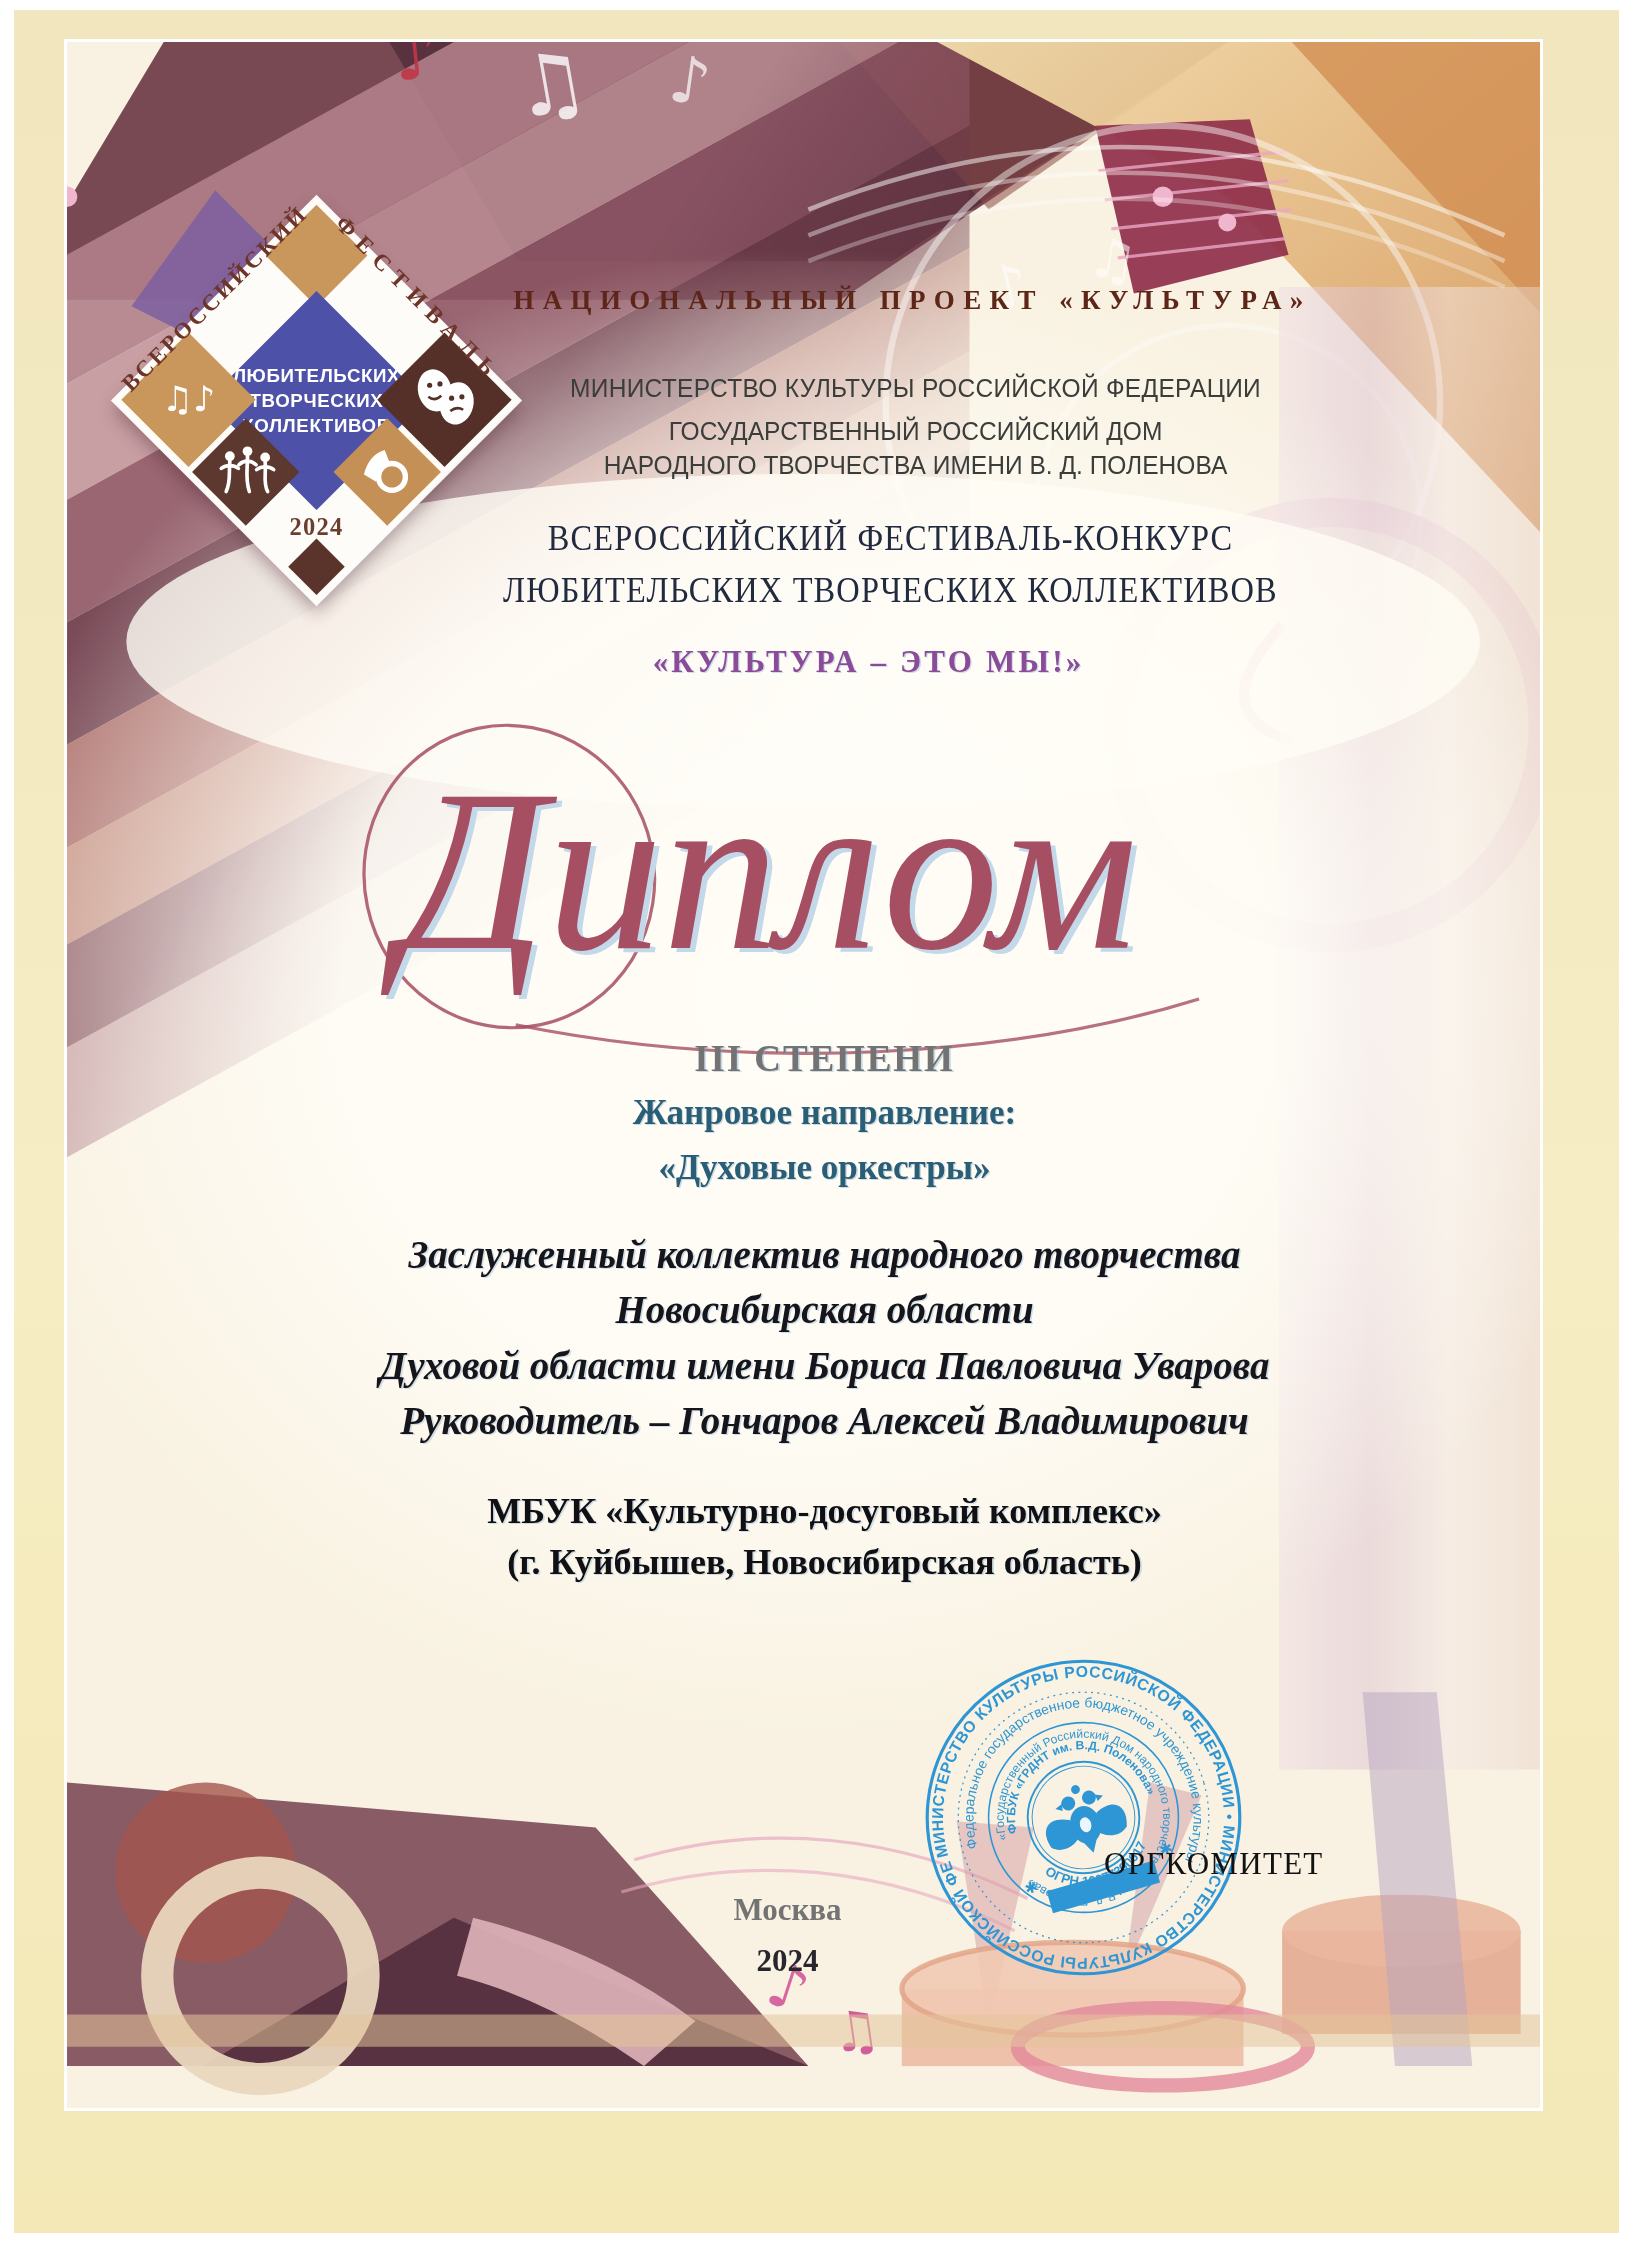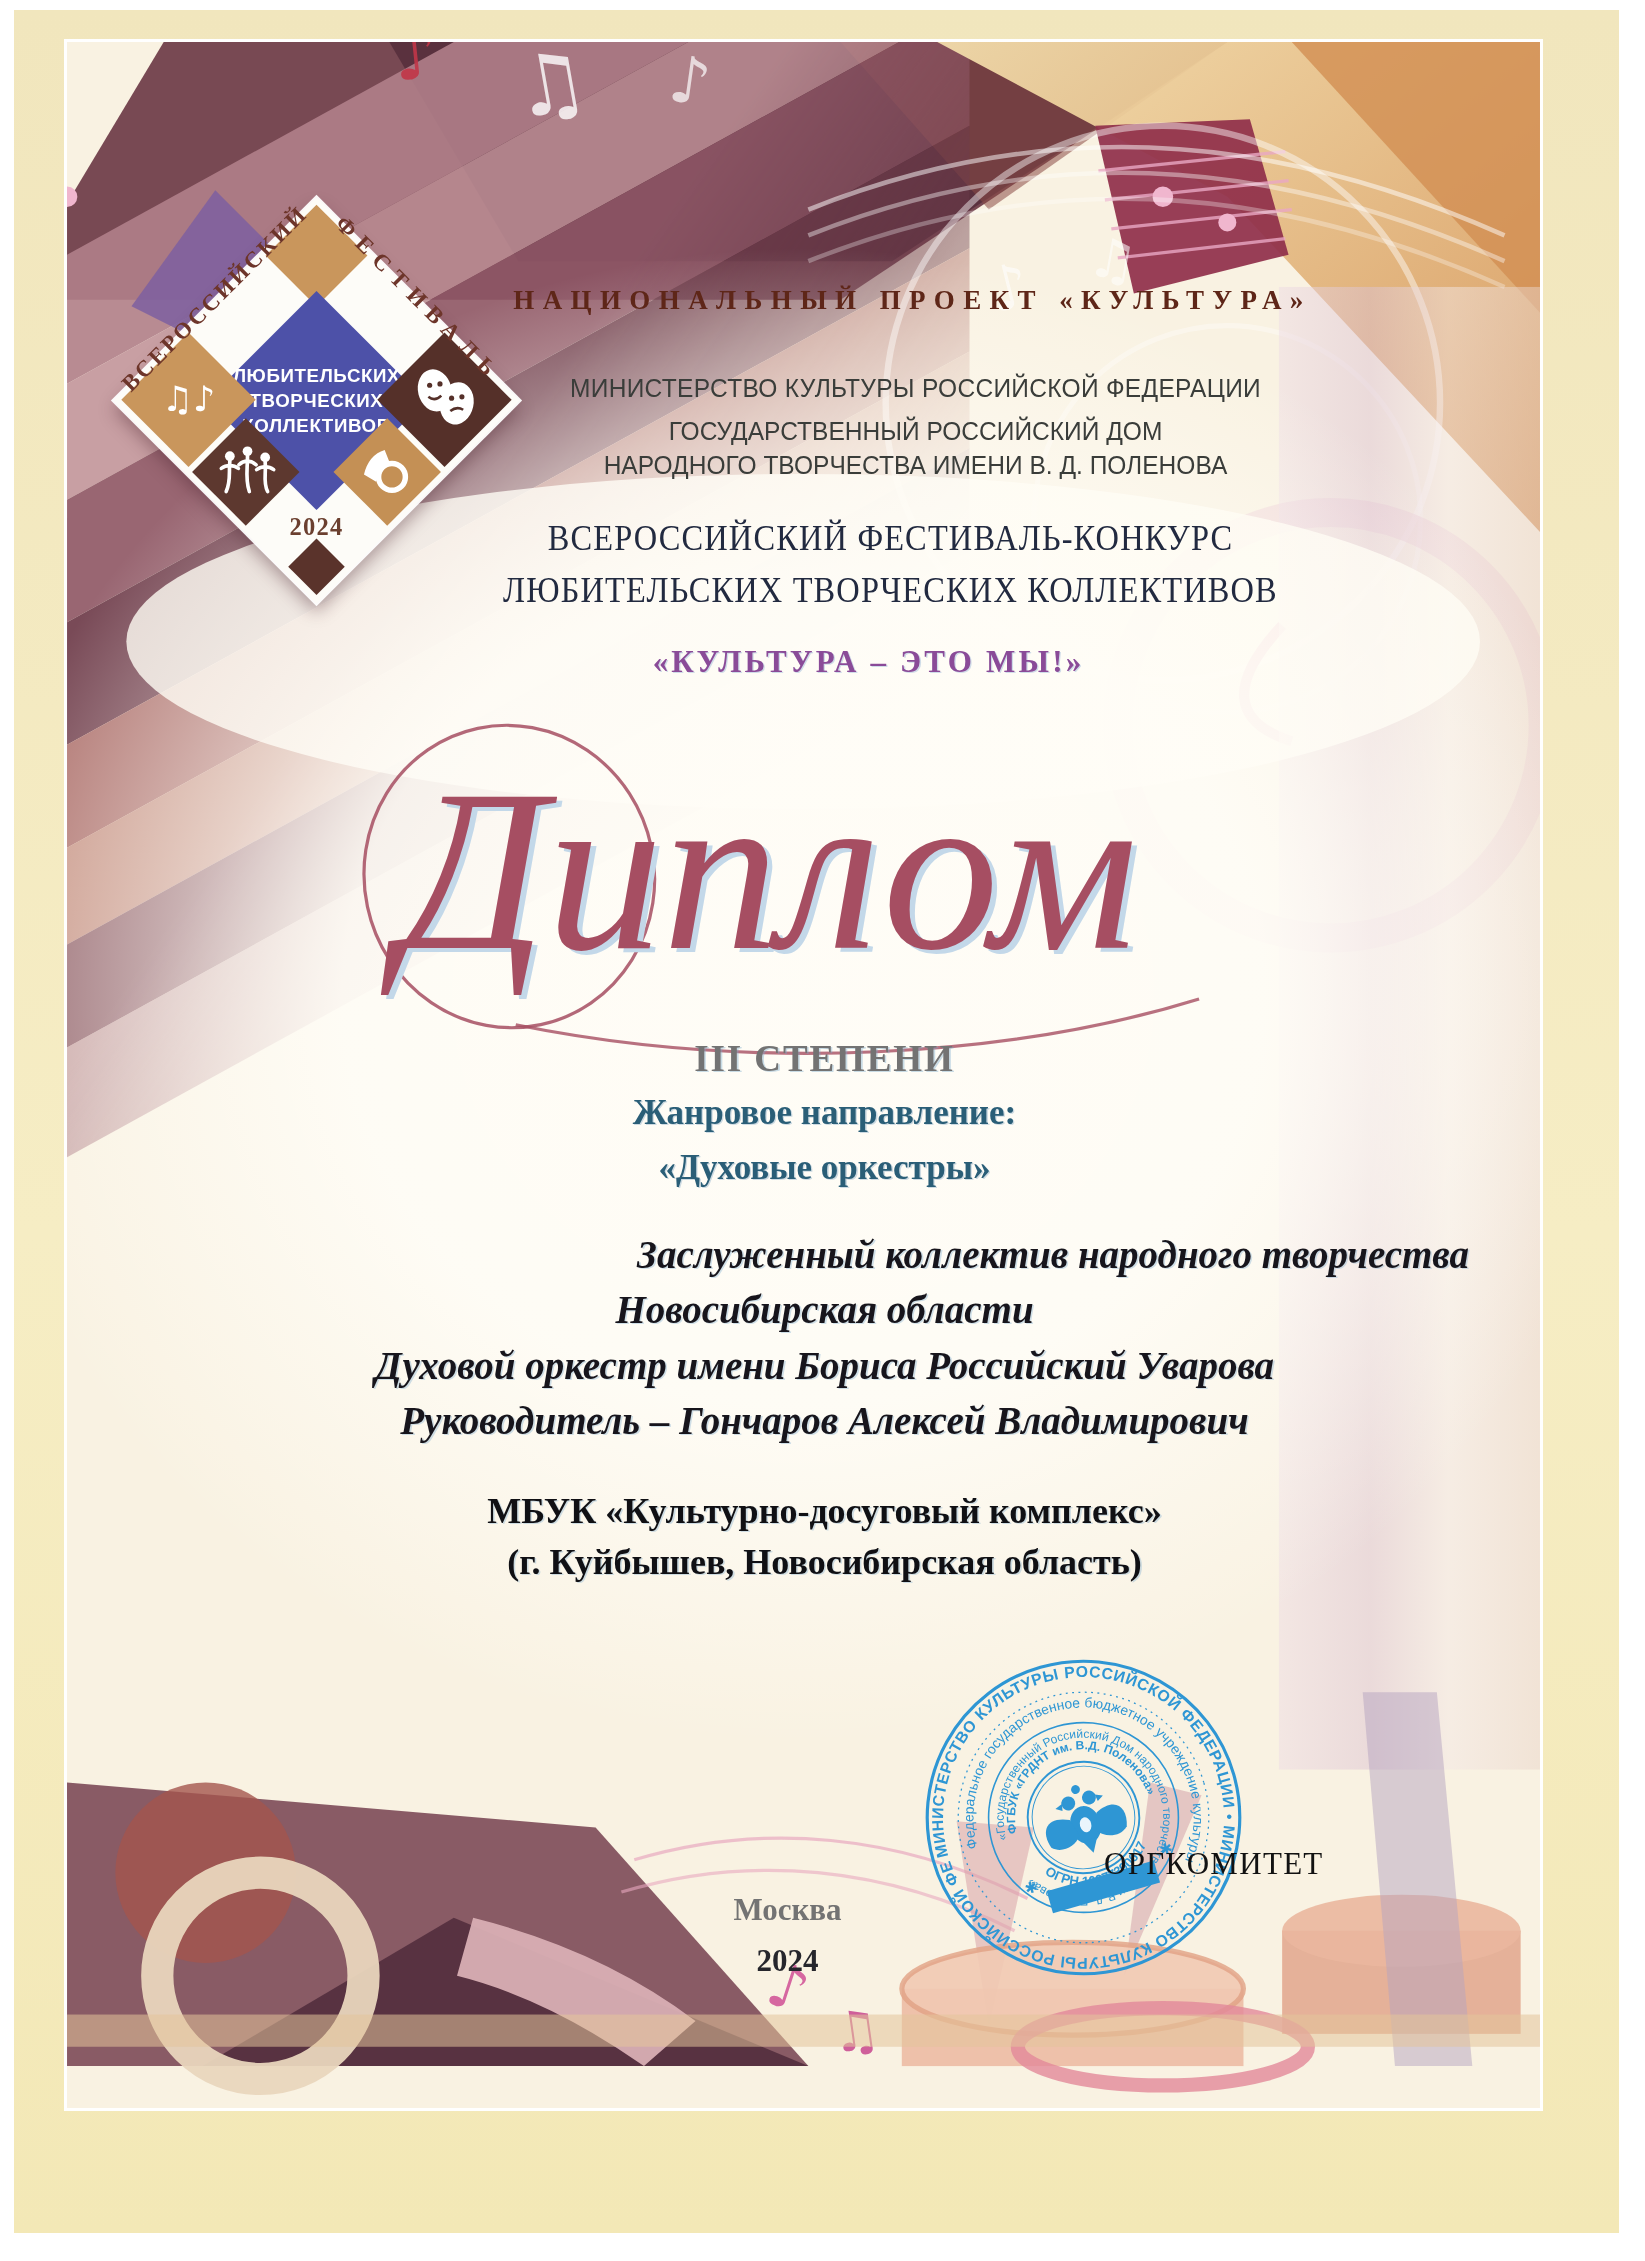--- a/index.html
+++ b/index.html
@@ -26,21 +26,21 @@
   .diplom{left:124px;top:754px;width:1289px;font-style:italic;font-size:232px;color:#a64e62;
           text-shadow:5.2px 3.9px 0 #c3d8e9;}
   .degree{left:180px;top:1040px;width:1289px;font-weight:bold;font-size:37px;letter-spacing:1.9px;color:#737373;
           text-shadow:1.6px 1.3px 0 rgba(120,170,205,.4);}
   .janr  {left:180px;top:1095px;width:1289px;font-weight:bold;font-size:35px;color:#2a5e77;
           text-shadow:1.3px 1.3px 0 rgba(90,140,180,.3);}
   .duh   {left:180px;top:1150px;width:1289px;font-weight:bold;font-size:35px;color:#2a5e77;
           text-shadow:1.3px 1.3px 0 rgba(90,140,180,.3);}
   .recip {left:180px;width:1289px;font-weight:bold;font-style:italic;font-size:39px;color:#17151c;
           text-shadow:1.6px 1.3px 0 rgba(120,170,205,.35);}
-  .r1{top:1235px;text-align:right;} .r2{top:1290px;} .r3{top:1346px;} .r4{top:1401px;}
+  .r1{top:1235px;} .r2{top:1290px;} .r3{top:1346px;} .r4{top:1401px;}
   .mbuk  {left:180px;width:1289px;font-weight:bold;font-size:36px;color:#101014;
           text-shadow:1.6px 1.3px 0 rgba(120,170,205,.35);}
   .m1{top:1493px;} .m2{top:1544px;}
   .moskva{left:143px;top:1894px;width:1289px;font-weight:bold;font-size:31px;color:#737373;}
   .year  {left:143px;top:1945px;width:1289px;font-weight:bold;font-size:31px;color:#26262c;}
   .org   {position:absolute;left:1104px;top:1846px;font-family:Liberation Serif, serif;
           font-size:31px;letter-spacing:1.3px;color:#121212;white-space:nowrap;}
   
   .logo{position:absolute;left:173px;top:257px;width:287px;height:287px;transform:rotate(45deg);
         background:#fdfcf8;box-shadow:0 0 0 1.9px rgba(255,255,255,.95),6.4px 6.4px 17px rgba(70,30,40,.4);}
@@ -264,21 +264,21 @@
     <path d="M 330,510 C 700,585 1100,560 1390,470" stroke="#a64e62" stroke-width="5" fill="none" opacity=".8"></path>
   </svg>
   <div class="t diplom">Диплом</div>
 
   <div class="t degree">III СТЕПЕНИ</div>
   <div class="t janr">Жанровое направление:</div>
   <div class="t duh">«Духовые оркестры»</div>
 
   <div class="t recip r1">Заслуженный коллектив народного творчества</div>
   <div class="t recip r2">Новосибирская области</div>
-  <div class="t recip r3">Духовой оркестр имени Бориса Российский Уварова</div>
+  <div class="t recip r3">Духовой области имени Бориса Павловича Уварова</div>
   <div class="t recip r4">Руководитель – Гончаров Алексей Владимирович</div>
 
   <div class="t mbuk m1">МБУК «Культурно-досуговый комплекс»</div>
   <div class="t mbuk m2">(г. Куйбышев, Новосибирская область)</div>
 
   <div class="stamp">
     <svg width="329" height="329" viewBox="0 0 520 520">
       <g fill="none" stroke="#2e96d4">
         <circle cx="260" cy="260" r="247" stroke-width="5"></circle>
         <circle cx="260" cy="260" r="198" stroke-width="2" stroke-dasharray="3 7"></circle>

